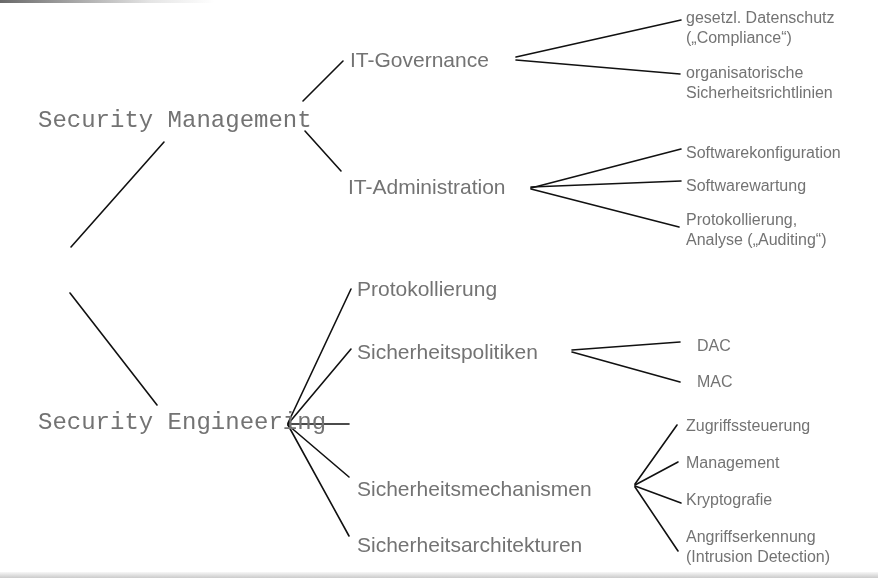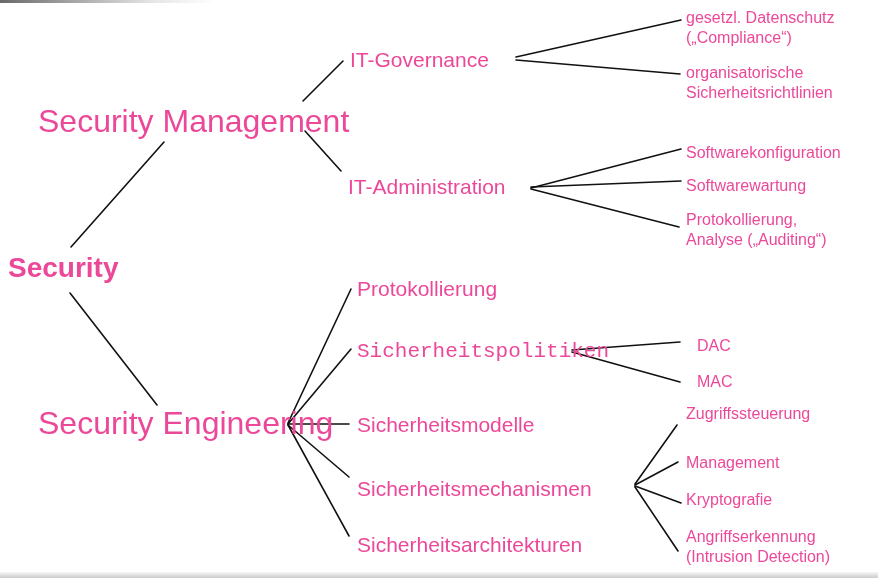--- a/index.html
+++ b/index.html
@@ -24,30 +24,31 @@
     height: 578px;
   }
   .edges-svg line {
     stroke: #111111;
     stroke-width: 1.6;
     stroke-linecap: round;
   }
   .node {
     position: absolute;
     white-space: pre-line;
-    color: #ec4899;
+    color: #737373;
   }
   .lvl-root {
     font-size: 28px;
     font-weight: 700;
     line-height: 36px;
   }
   .lvl-1 {
-    font-size: 32px;
+    font-size: 24px;
     line-height: 28px;
+    font-family: Liberation Mono, monospace;
   }
   .lvl-2 {
     font-size: 21px;
     line-height: 25px;
   }
   .lvl-leaf {
     font-size: 16px;
     line-height: 20px;
   }
   .artifact-top {
@@ -88,44 +89,42 @@
     <line x1="288" y1="425" x2="349" y2="477"></line>
     <line x1="288" y1="425" x2="349" y2="536"></line>
     <line x1="572" y1="350" x2="680" y2="342"></line>
     <line x1="572" y1="352" x2="680" y2="382"></line>
     <line x1="635" y1="484" x2="677" y2="425"></line>
     <line x1="635" y1="485" x2="678" y2="462"></line>
     <line x1="635" y1="486" x2="681" y2="503"></line>
     <line x1="635" y1="487" x2="678" y2="551"></line>
   </svg>
 
-  <div class="node lvl-root" style="left:8px;   top:250px;">Security</div>
 
   <div class="node lvl-1" style="left:38px;  top:107px;">Security Management</div>
   <div class="node lvl-2" style="left:350px; top:47px;">IT-Governance</div>
 
   <div class="node lvl-1" style="left:38px;  top:409px;">Security Engineering</div>
   <div class="node lvl-2" style="left:348px; top:174px;">IT-Administration</div>
   <div class="node lvl-2" style="left:357px; top:276px;">Protokollierung</div>
-  <div class="node lvl-2" style="left:357px; top:339px;font-family:Liberation Mono, monospace;">Sicherheitspolitiken</div>
-  <div class="node lvl-2" style="left:357px; top:412px;">Sicherheitsmodelle</div>
+  <div class="node lvl-2" style="left:357px; top:339px;">Sicherheitspolitiken</div>
   <div class="node lvl-2" style="left:357px; top:476px;">Sicherheitsmechanismen</div>
   <div class="node lvl-2" style="left:357px; top:532px;">Sicherheitsarchitekturen</div>
 
   <div class="node lvl-leaf" style="left:686px; top:8px;">gesetzl. Datenschutz
 („Compliance“)</div>
   <div class="node lvl-leaf" style="left:686px; top:63px;">organisatorische
 Sicherheitsrichtlinien</div>
   <div class="node lvl-leaf" style="left:686px; top:176px;">Softwarewartung</div>
   <div class="node lvl-leaf" style="left:686px; top:143px;">Softwarekonfiguration</div>
   <div class="node lvl-leaf" style="left:686px; top:210px;">Protokollierung,
 Analyse („Auditing“)</div>
   <div class="node lvl-leaf" style="left:697px; top:336px;">DAC</div>
   <div class="node lvl-leaf" style="left:697px; top:372px;">MAC</div>
-  <div class="node lvl-leaf" style="left:686px; top:404px;">Zugriffssteuerung</div>
+  <div class="node lvl-leaf" style="left:686px; top:416px;">Zugriffssteuerung</div>
   <div class="node lvl-leaf" style="left:686px; top:453px;">Management</div>
   <div class="node lvl-leaf" style="left:686px; top:490px;">Kryptografie</div>
   <div class="node lvl-leaf" style="left:686px; top:527px;">Angriffserkennung
 (Intrusion Detection)</div>
 
   <div class="artifact-top"></div>
   <div class="artifact-bottom"></div>
 </div>
 
 </body></html>

